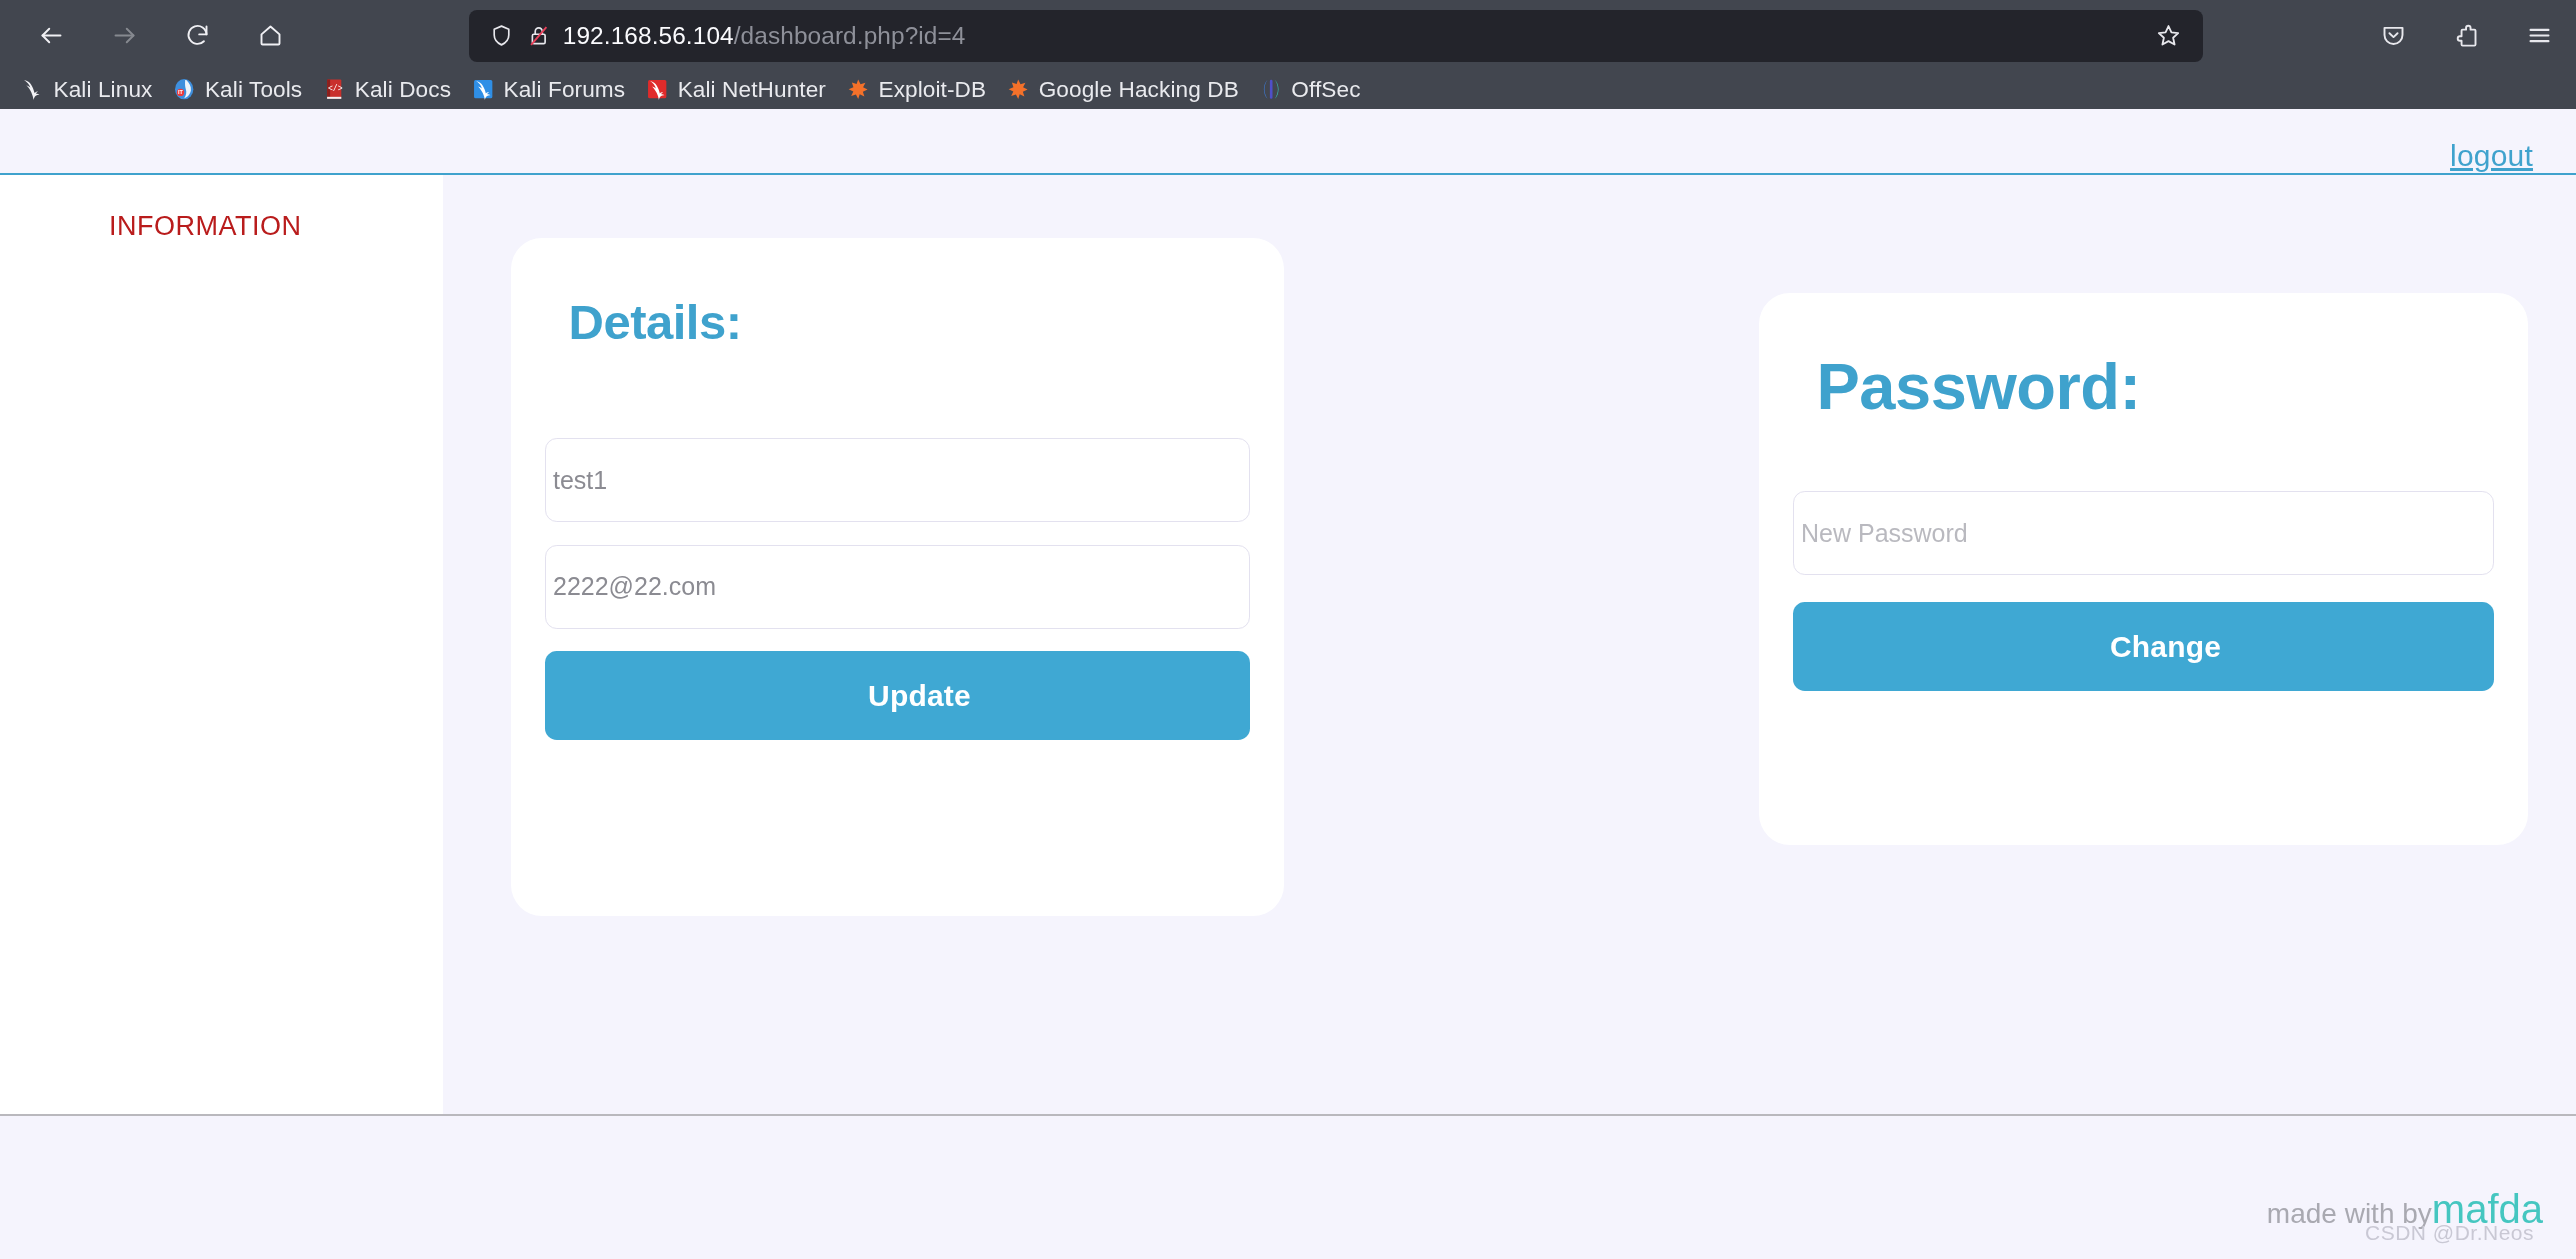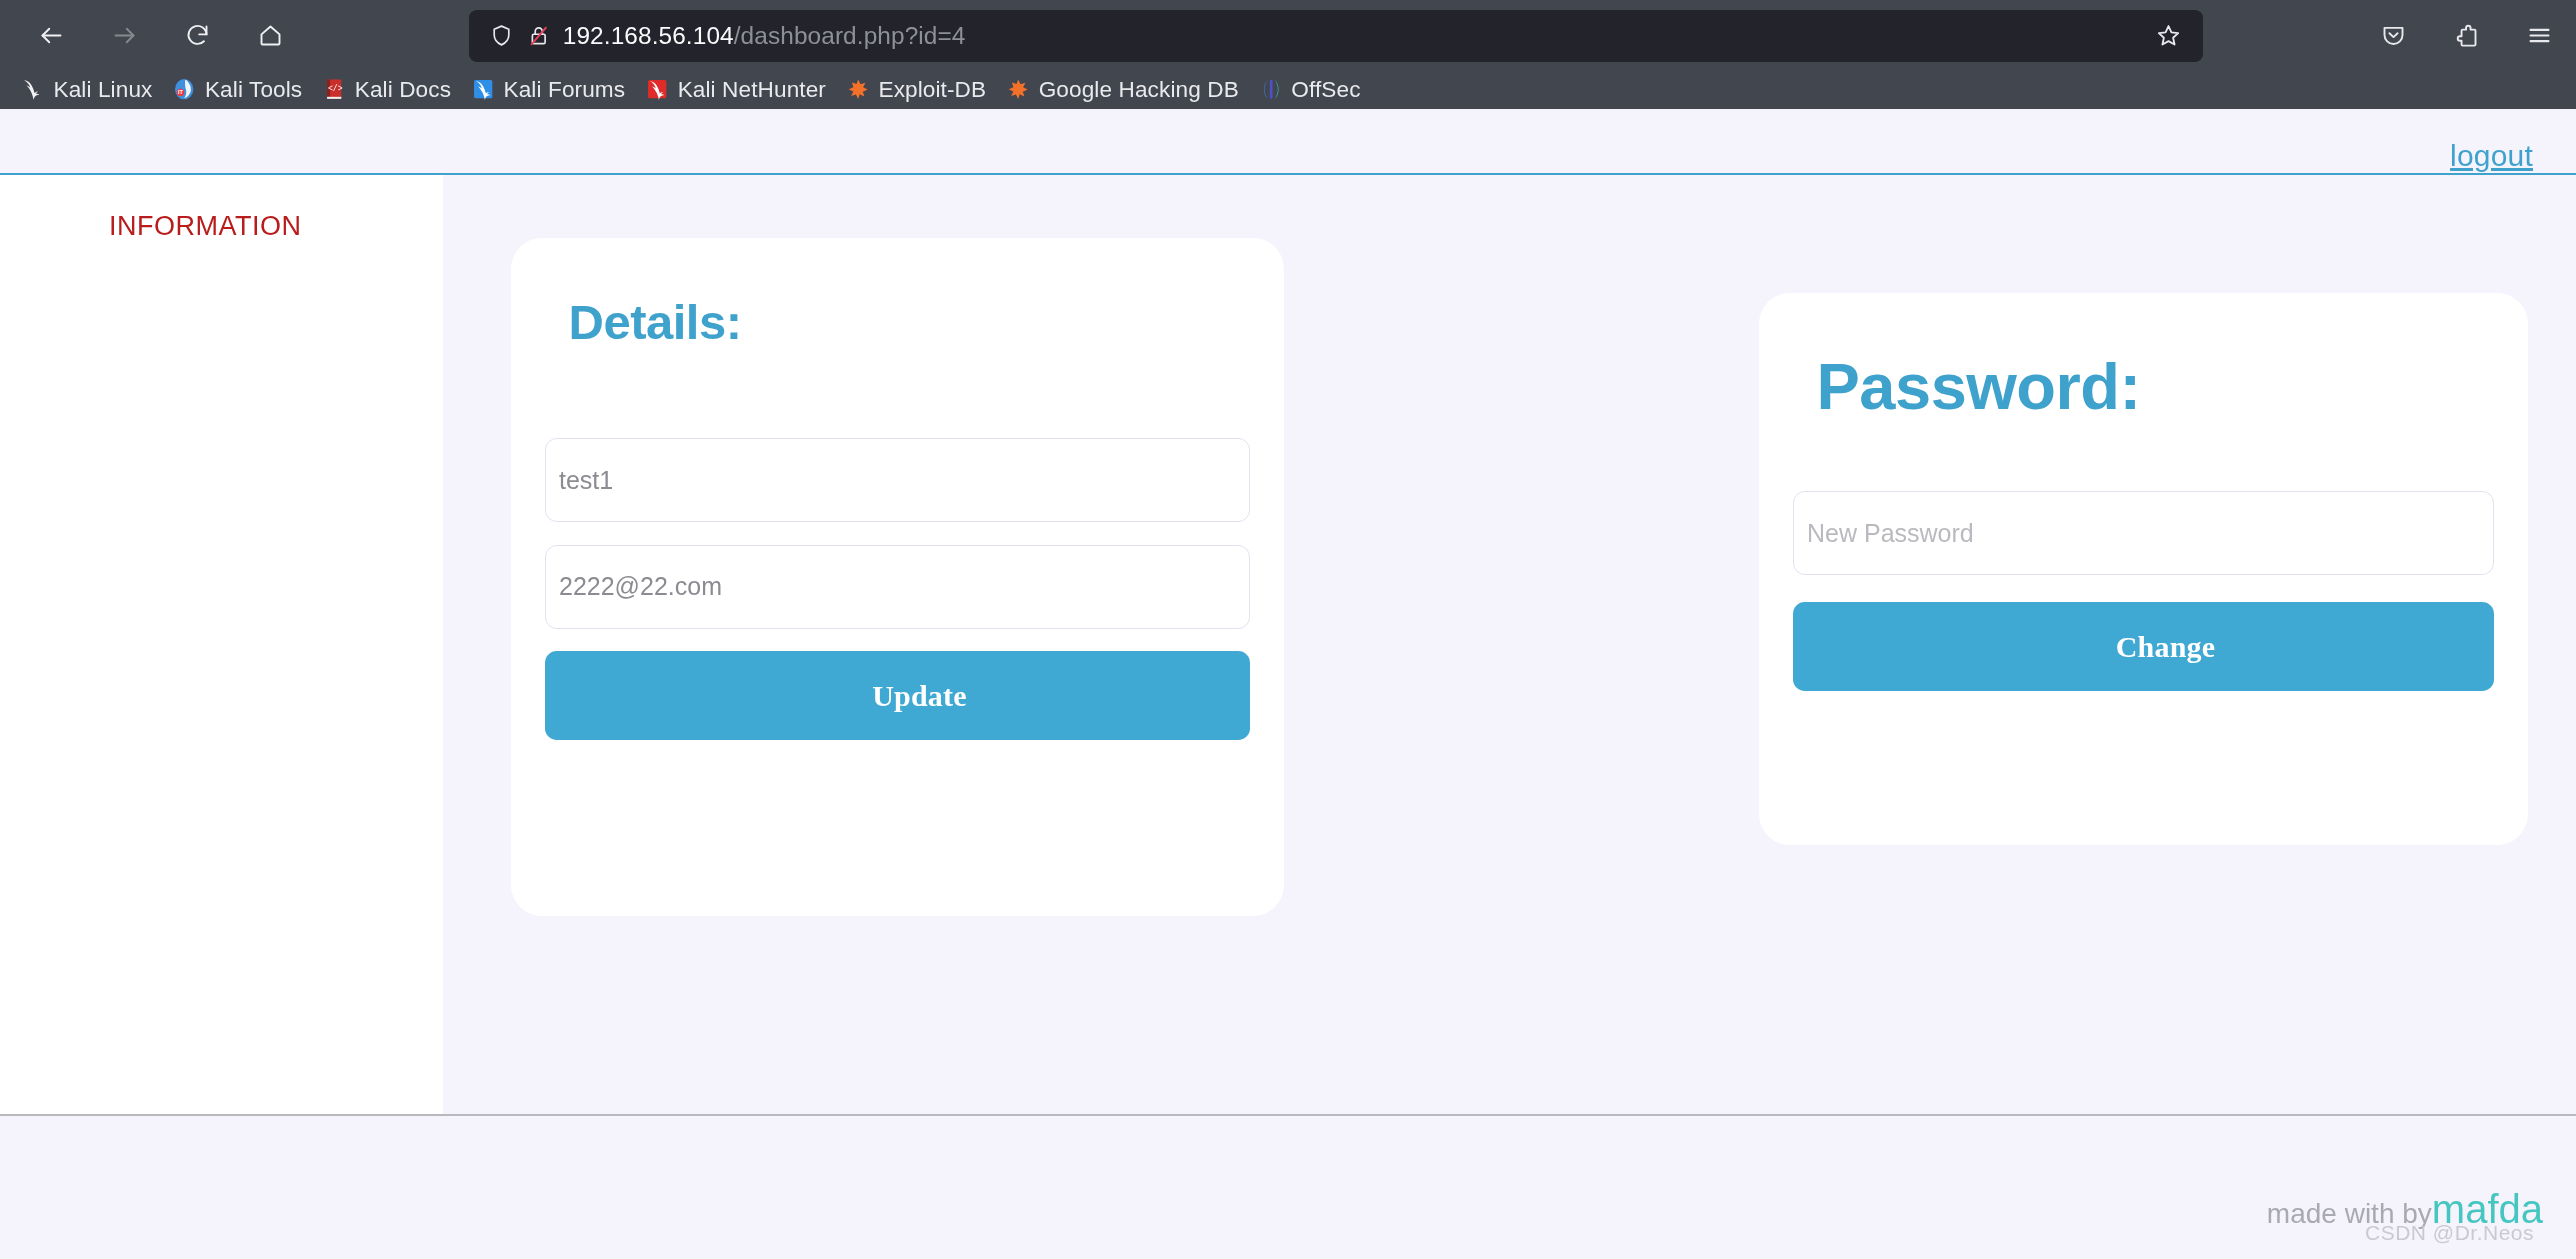--- a/index.html
+++ b/index.html
@@ -161,35 +161,35 @@
   .field {
     display: block;
     width: 100%;
     height: 84px;
     border: 1.8px solid #e3e1ef;
     border-radius: 11.8px;
     background: #ffffff;
     font-family: "Liberation Sans", sans-serif;
     font-size: 25px;
     color: #8b8b92;
-    padding: 0 13px;
+    padding: 0 7px;
     margin-bottom: 22.6px;
     outline: none;
   }
   .field::placeholder { color: #b9b9bf; }
 
   .btn {
     display: block;
     width: 100%;
     height: 89px;
     border: none;
     border-radius: 11.8px;
     background: #3fa8d3;
     color: #ffffff;
-    font-family: Liberation Serif, serif;
+    font-family: Liberation Sans, sans-serif;
     font-size: 30px;
     font-weight: bold;
     letter-spacing: 0.2px;
     margin-top: 14.5px;
     cursor: pointer;
     padding-left: 44px;
   }
   .card-password .btn { margin-top: 27px; }
 
   

